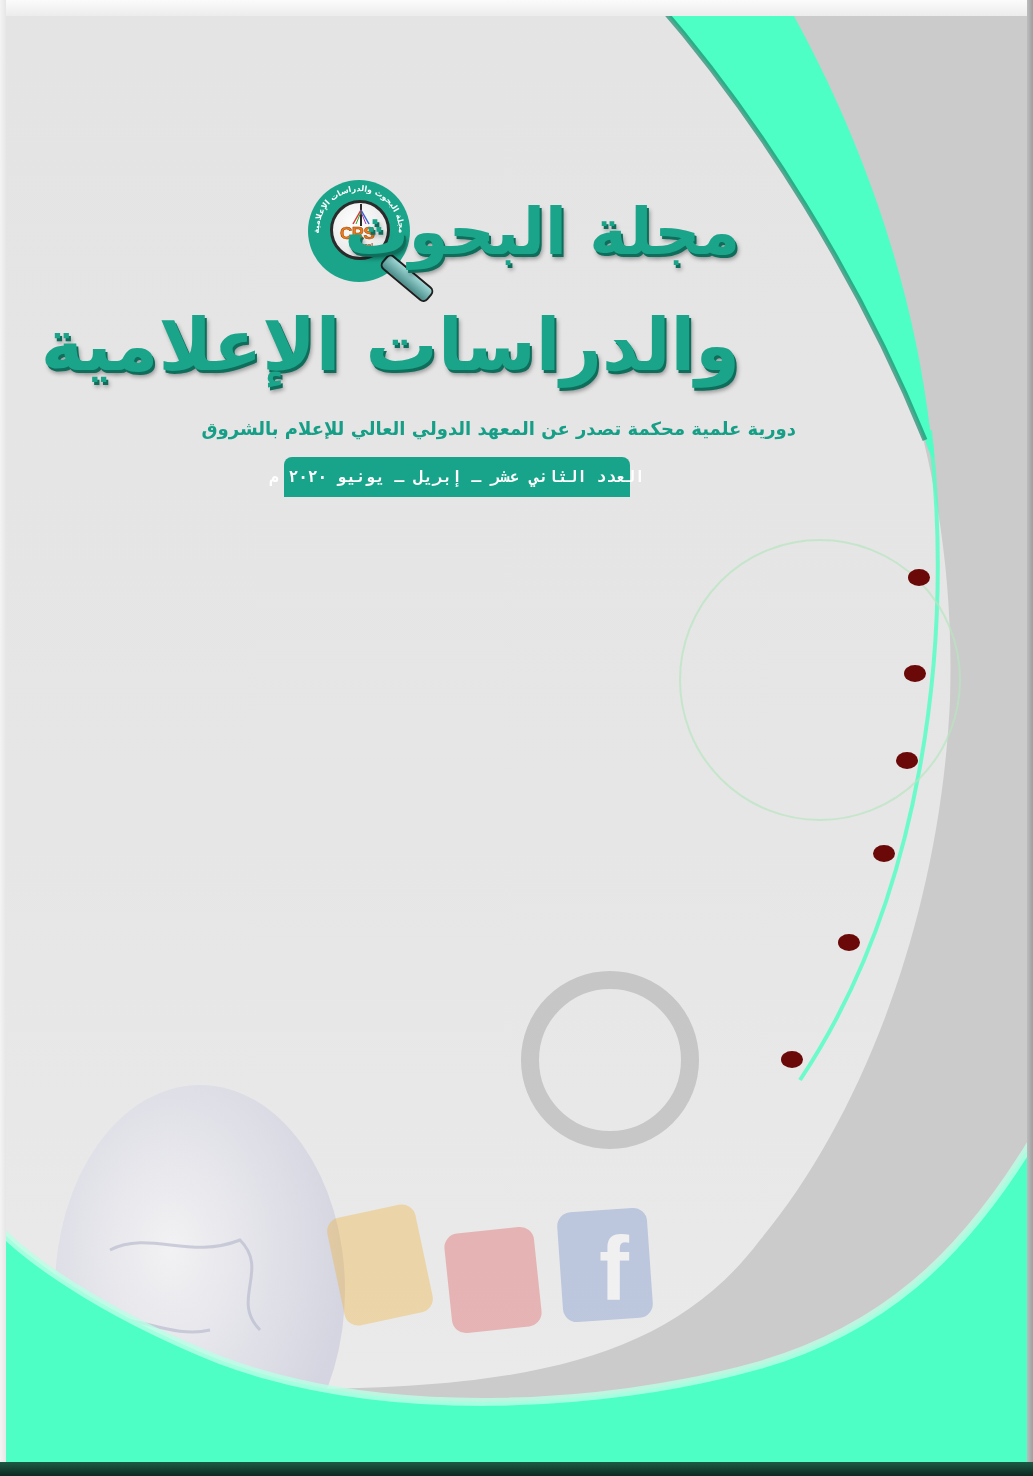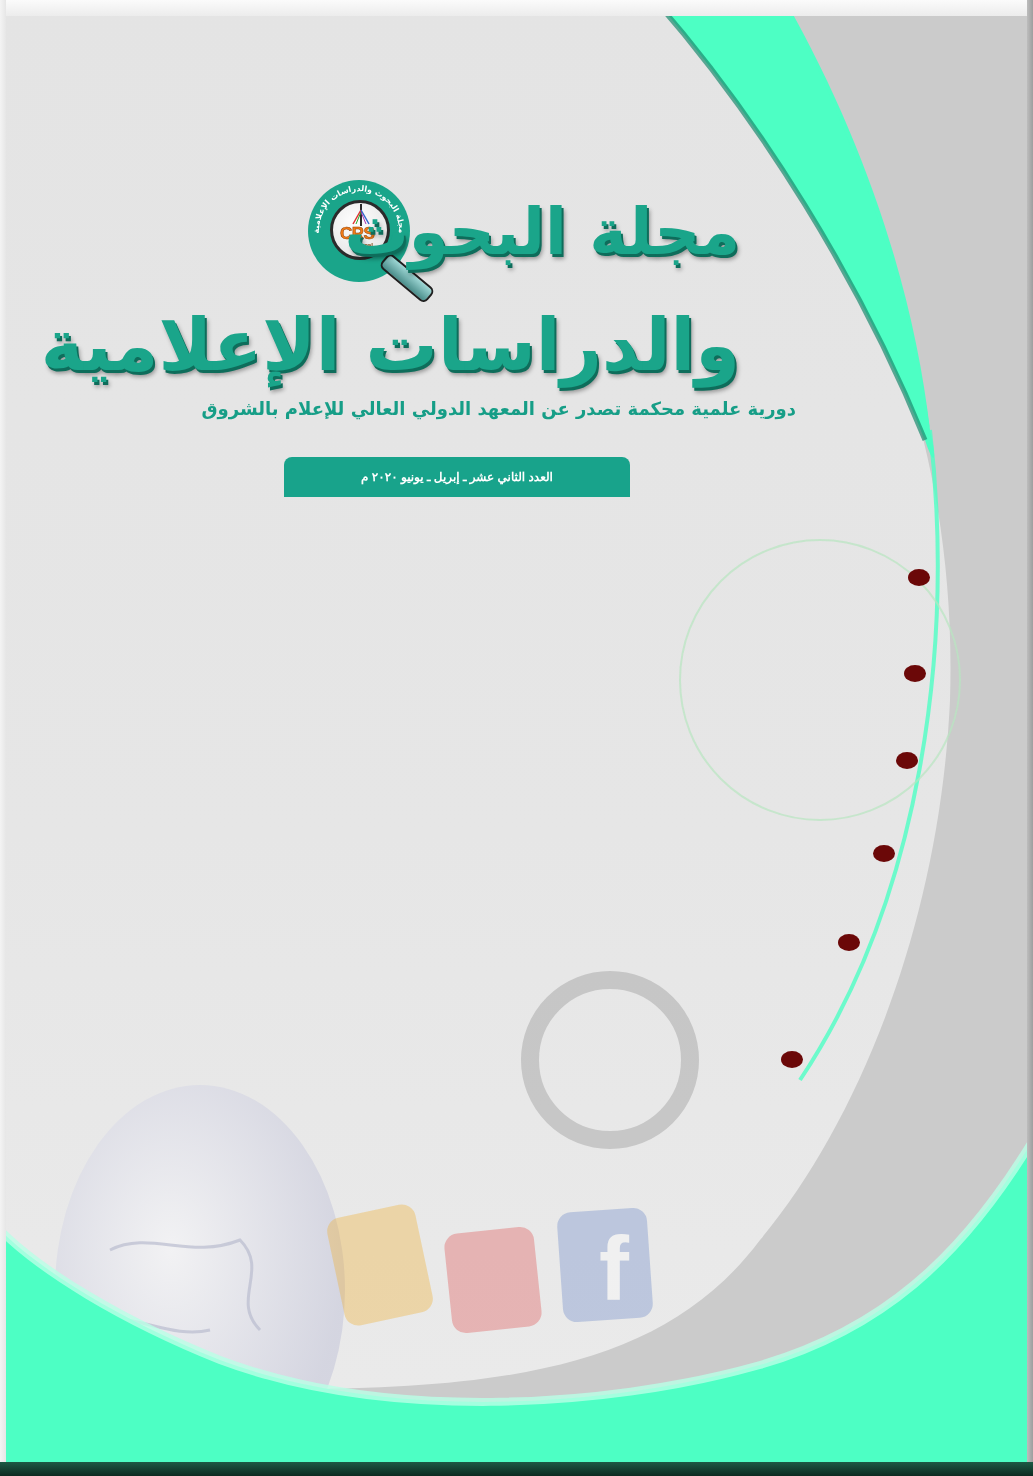--- a/index.html
+++ b/index.html
@@ -17,23 +17,23 @@
     .logo-ring-text { position: absolute; left: 0; top: 0; width: 106px; height: 106px; }
     .logo-lens { position: absolute; left: 24px; top: 20px; width: 60px; height: 60px; border-radius: 50%; background: radial-gradient(circle at 40% 35%, #ffffff, #e9e9e9 70%, #bdbdbd); border: 3px solid #2b2b2b; box-sizing: border-box; }
     .logo-crs { position: absolute; left: 34px; top: 44px; width: 44px; font-family: "Liberation Sans", sans-serif; font-weight: bold; font-size: 17px; color: #f07a16; letter-spacing: -0.5px; -webkit-text-stroke: 0.5px #8a3c00; }
     .logo-journal { position: absolute; left: 34px; top: 62px; width: 44px; text-align: center; font-family: "Liberation Sans", sans-serif; font-weight: bold; font-size: 6px; color: #7a3b00; }
     .logo-tower { position: absolute; left: 45px; top: 24px; width: 20px; height: 22px; }
     .logo-handle { position: absolute; left: 78px; top: 70px; width: 56px; height: 14px; background: linear-gradient(#9ed7d5, #4a8d8a); border: 2px solid #1f1f1f; border-radius: 6px; transform: rotate(40deg); transform-origin: left center; }
 
     
     .title-line1 { position: absolute; left: 420px; top: 192px; width: 320px; text-align: right; direction: rtl; font-family: "DejaVu Sans", sans-serif; font-weight: bold; font-size: 64px; line-height: 80px; color: #1aa58a; text-shadow: 2px 3px 0 #0e6d5b, 3px 5px 4px rgba(0,0,0,0.35); white-space: nowrap; }
     .title-line2 { position: absolute; left: 240px; top: 295px; width: 500px; text-align: right; direction: rtl; font-family: "DejaVu Sans", sans-serif; font-weight: bold; font-size: 72px; line-height: 100px; color: #1aa58a; text-shadow: 2px 3px 0 #0e6d5b, 3px 5px 4px rgba(0,0,0,0.35); white-space: nowrap; }
-    .subtitle { position: absolute; left: 140px; top: 394px; width: 656px; text-align: right; direction: rtl; font-family: "DejaVu Sans", sans-serif; font-weight: bold; font-size: 18px; line-height: 30px; color: #169e87; white-space: nowrap; }
+    .subtitle { position: absolute; left: 140px; top: 414px; width: 656px; text-align: right; direction: rtl; font-family: "DejaVu Sans", sans-serif; font-weight: bold; font-size: 18px; line-height: 30px; color: #169e87; white-space: nowrap; }
     .issue-badge { position: absolute; left: 284px; top: 457px; width: 346px; height: 40px; background: #18a38b; border-radius: 8px 8px 0 0; display: flex; align-items: center; justify-content: center; direction: rtl; }
-    .issue-text { font-family: Liberation Sans, sans-serif; font-weight: bold; font-size: 12px; color: #ffffff; white-space: nowrap; }
+    .issue-text { font-family: Liberation Mono, monospace; font-weight: bold; font-size: 16px; color: #ffffff; white-space: nowrap; }
 
     
     .articles { position: absolute; left: 0; top: 0; width: 1033px; height: 1476px; }
     .article { position: absolute; direction: rtl; }
     .bullet { position: absolute; width: 22px; height: 17px; border-radius: 50%; background: #6b0808; }
   </style>
 </head>
 <body>
 
 <div class="cover">

